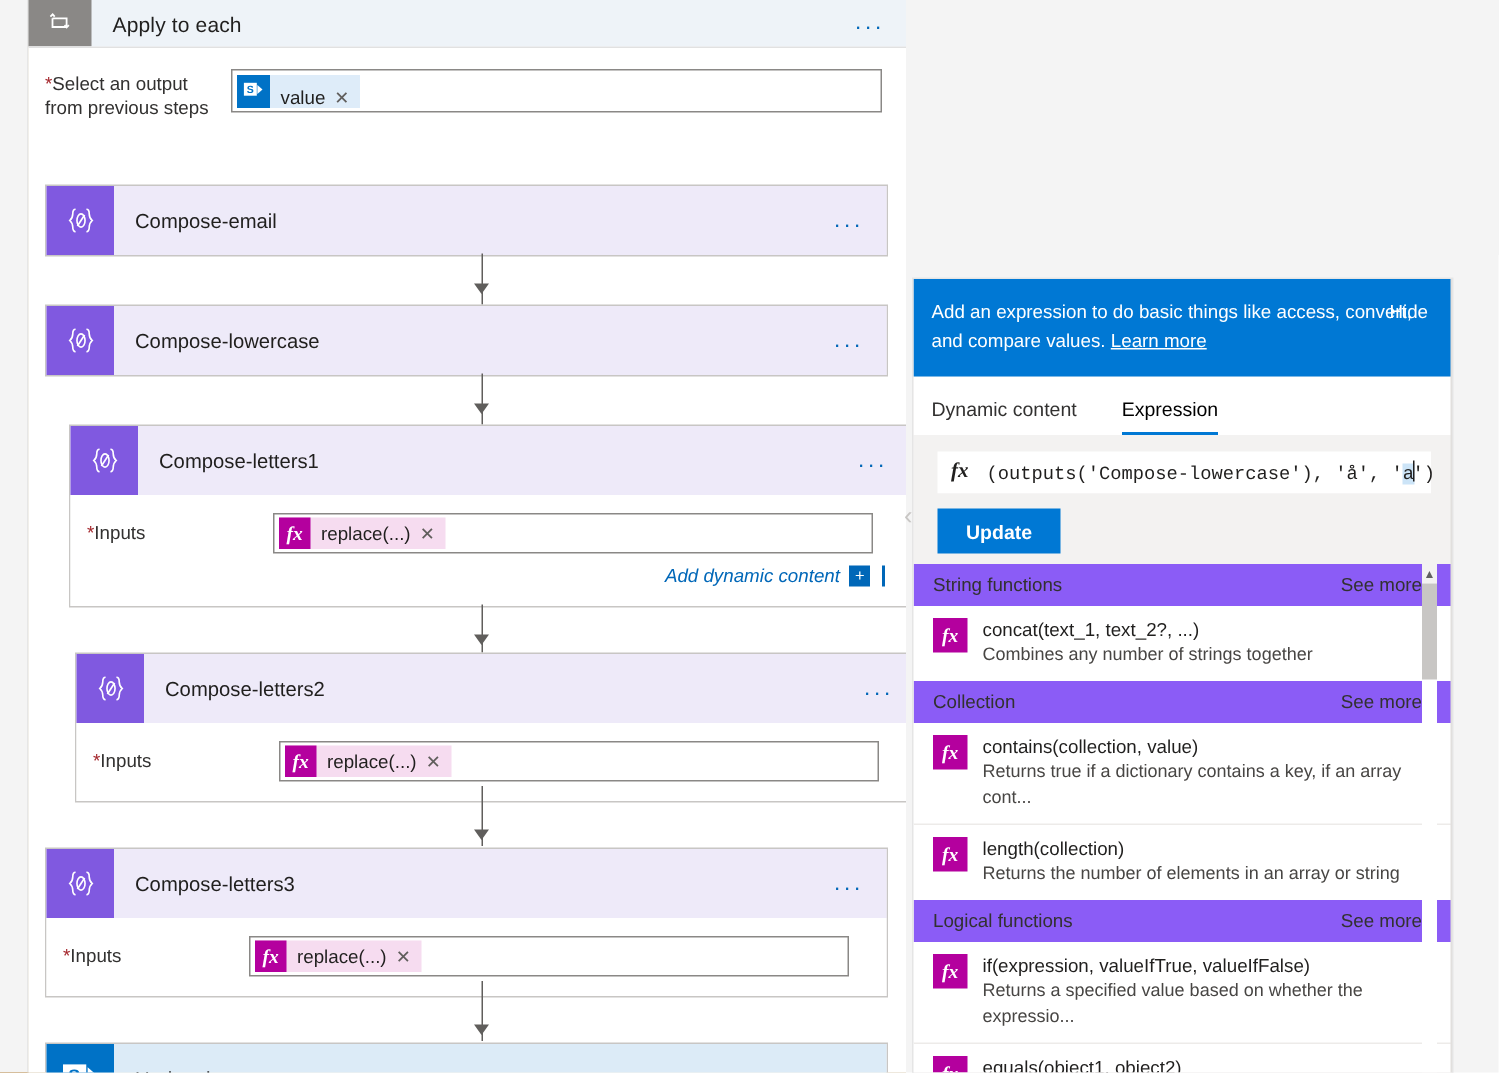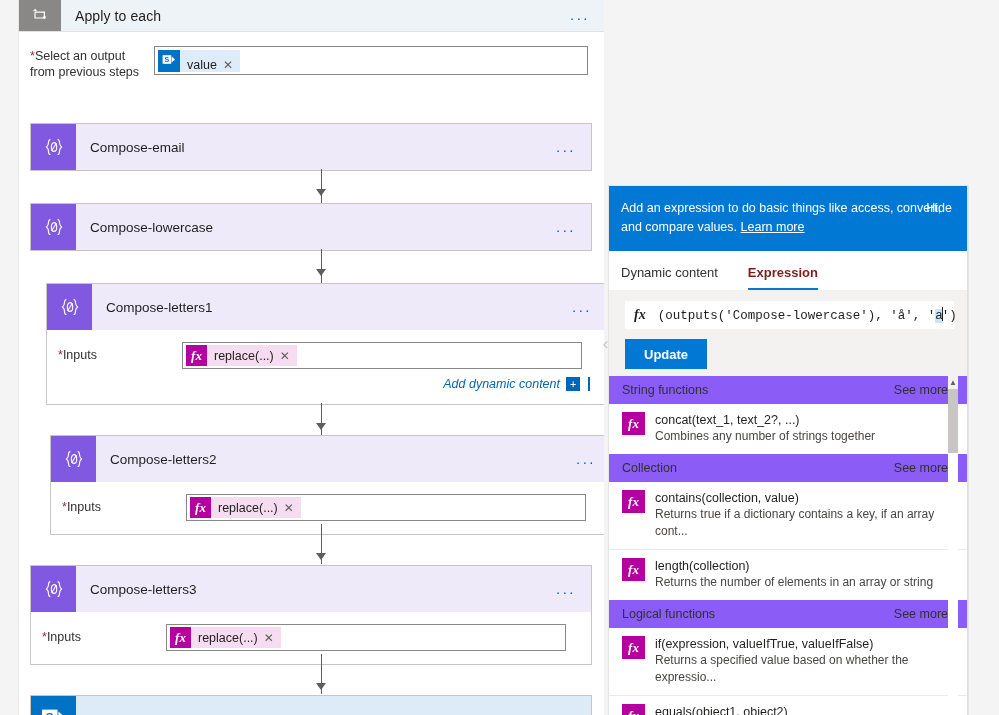--- a/index.html
+++ b/index.html
@@ -164,21 +164,21 @@
     cursor:pointer;
   }
   .expr-tabs{
     background:#fff;display:flex;align-items:flex-end;height:39px;
     padding-left:12px;
   }
   .expr-tab{
     font-size:13px;color:#323130;padding:0 6px 10px 0;margin-right:24px;
     cursor:pointer;position:relative;
   }
-  .expr-tab.active{font-weight:bold;color:#7f1d1d;margin-top:20px;}
+  .expr-tab.active{font-weight:normal;color:#000000;margin-top:20px;}
   .expr-tab.active:after{
     content:"";position:absolute;left:0;right:6px;bottom:0;height:2px;
     background:#0078d4;
   }
   .expr-inputwrap{
     background:#f3f2f1;padding:11px 14px 0 16px;
   }
   .expr-input{
     background:#fff;border:none;height:28px;display:flex;align-items:center;
     padding-left:9px;box-sizing:border-box;

